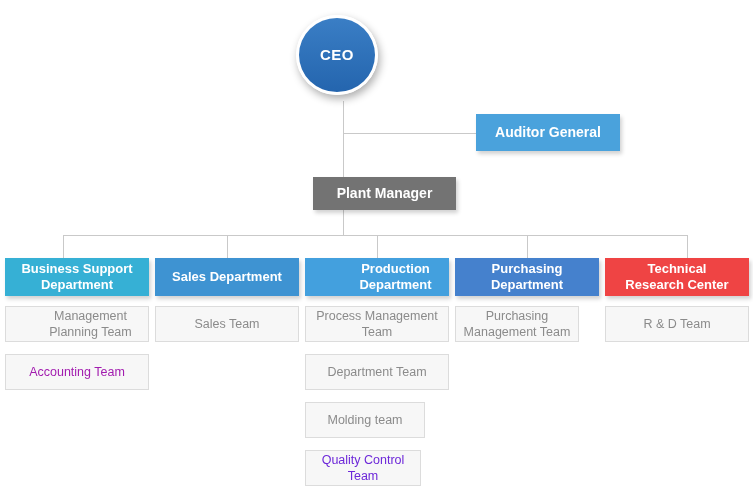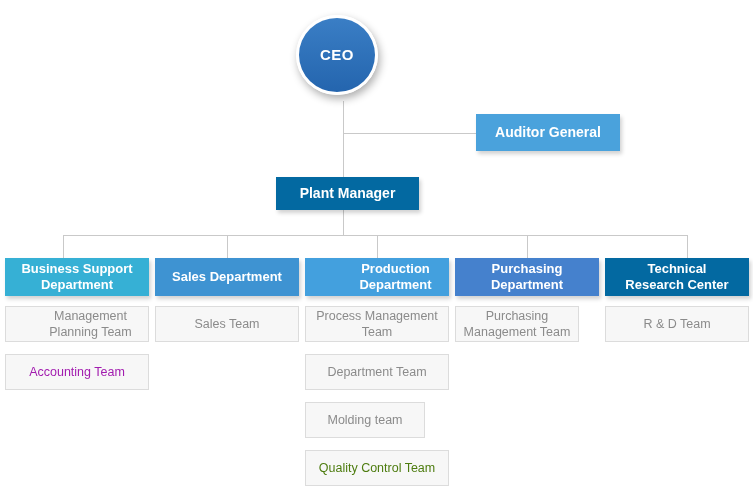--- a/index.html
+++ b/index.html
@@ -64,21 +64,21 @@
   <div class="line h" style="left: 63px; top: 235px; width: 625px; background: rgb(201, 201, 201);"></div>
 
   <div class="node box auditor" style="background: rgb(74, 162, 220);">
     <span>Auditor General</span>
   </div>
 
   <div class="node ceo" style="background: linear-gradient(rgb(58, 126, 197), rgb(36, 101, 174));">
     <span>CEO</span>
   </div>
 
-  <div class="node box plant" style="background: #0369a1;">
+  <div class="node box plant" style="background: #737373; margin-left: 37px;">
     <span>Plant Manager</span>
   </div>
 
   <div class="line v" style="left: 63px; top: 235px; height: 23px; background: rgb(201, 201, 201);"></div>
     <div class="line v" style="left: 227px; top: 235px; height: 23px; background: rgb(201, 201, 201);"></div>
     <div class="line v" style="left: 377px; top: 235px; height: 23px; background: rgb(201, 201, 201);"></div>
     <div class="line v" style="left: 527px; top: 235px; height: 23px; background: rgb(201, 201, 201);"></div>
     <div class="line v" style="left: 687px; top: 235px; height: 23px; background: rgb(201, 201, 201);"></div>
     <div id="departments">
       <div class="node box dept" style="left: 5px; background: rgb(54, 176, 213);"><span>Business Support
@@ -86,22 +86,22 @@
       <div class="team" style="left: 5px; top: 306px; width: 144px; background: rgb(247, 247, 247); border: 1px solid rgb(220, 220, 220); color: rgb(139, 139, 139); padding-left: 27px;"><span>Management
 Planning Team</span></div>
       <div class="team" style="left: 5px; top: 354px; width: 144px; background: rgb(247, 247, 247); border: 1px solid rgb(220, 220, 220); color: #a21caf;"><span>Accounting Team</span></div>
       <div class="node box dept" style="left: 155px; background: rgb(62, 147, 210);"><span>Sales Department</span></div>
       <div class="team" style="left: 155px; top: 306px; width: 144px; background: rgb(247, 247, 247); border: 1px solid rgb(220, 220, 220); color: rgb(139, 139, 139);"><span>Sales Team</span></div>
       <div class="node box dept" style="left: 305px; background: rgb(67, 160, 222); padding-left: 37px;"><span>Production Department</span></div>
       <div class="team" style="left: 305px; top: 306px; width: 144px; background: rgb(247, 247, 247); border: 1px solid rgb(220, 220, 220); color: rgb(139, 139, 139);"><span>Process Management
 Team</span></div>
       <div class="team" style="left: 305px; top: 354px; width: 144px; background: rgb(247, 247, 247); border: 1px solid rgb(220, 220, 220); color: rgb(139, 139, 139);"><span>Department Team</span></div>
       <div class="team" style="left: 305px; top: 402px; width: 120px; background: rgb(247, 247, 247); border: 1px solid rgb(220, 220, 220); color: rgb(139, 139, 139);"><span>Molding team</span></div>
-      <div class="team" style="left: 305px; top: 450px; width: 144px; background: rgb(247, 247, 247); border: 1px solid rgb(220, 220, 220); color: #4d7c0f;"><span>Quality Control Team</span></div>
+      <div class="team" style="left: 305px; top: 450px; width: 116px; background: rgb(247, 247, 247); border: 1px solid rgb(220, 220, 220); color: #6d28d9;"><span>Quality Control Team</span></div>
       <div class="node box dept" style="left: 455px; background: rgb(69, 129, 205);"><span>Purchasing Department</span></div>
       <div class="team" style="left: 455px; top: 306px; width: 124px; background: rgb(247, 247, 247); border: 1px solid rgb(220, 220, 220); color: rgb(139, 139, 139);"><span>Purchasing
 Management Team</span></div>
-      <div class="node box dept" style="left: 605px; background: #0369a1;"><span>Technical
+      <div class="node box dept" style="left: 605px; background: #ef4444;"><span>Technical
 Research Center</span></div>
       <div class="team" style="left: 605px; top: 306px; width: 144px; background: rgb(247, 247, 247); border: 1px solid rgb(220, 220, 220); color: rgb(139, 139, 139);"><span>R &amp; D Team</span></div>
     </div>
 
 </div>
 
 </body></html>

